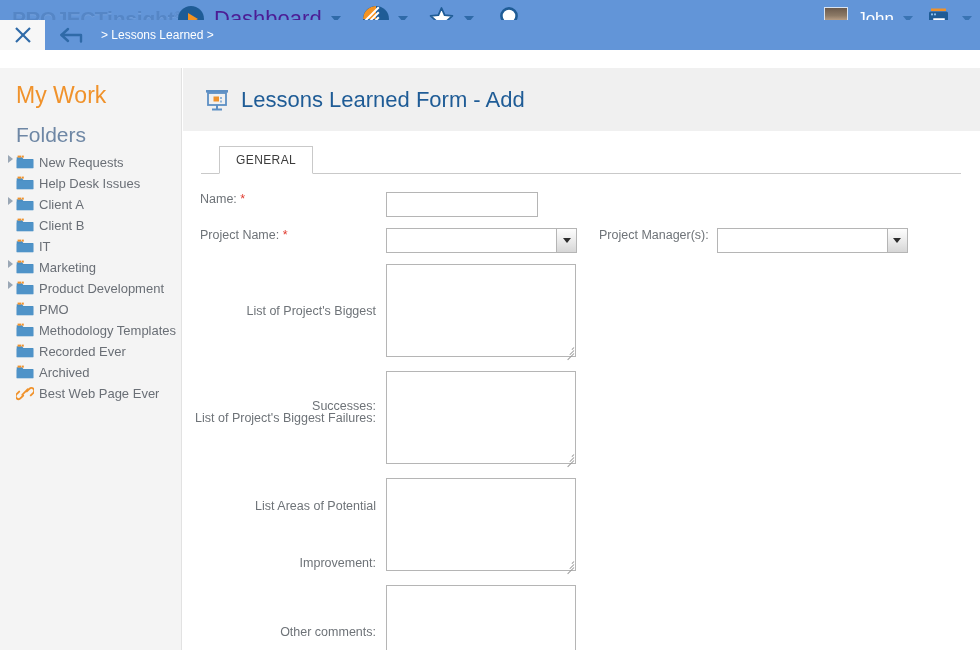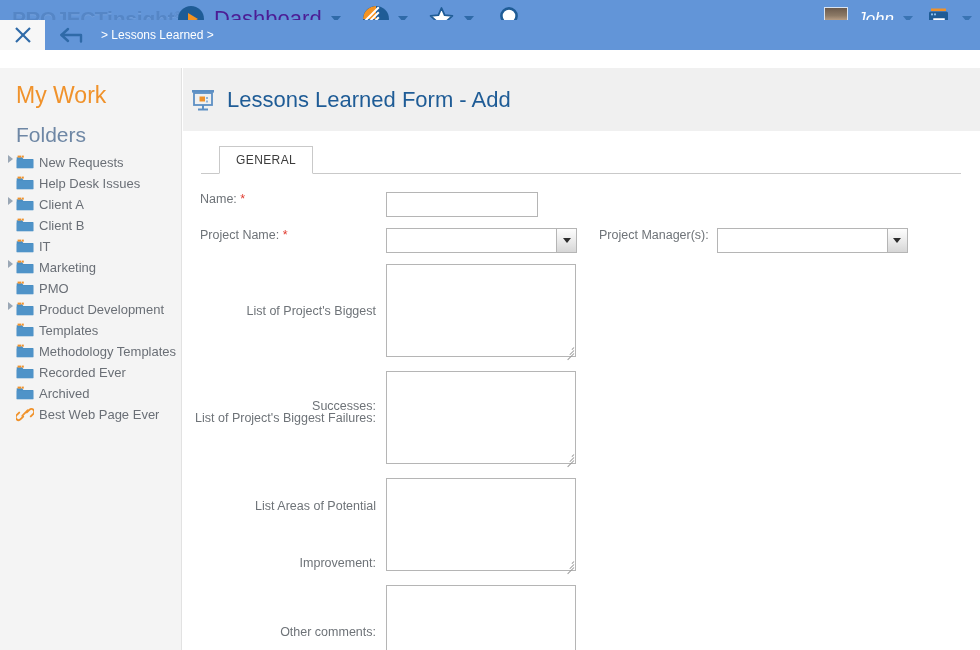--- a/index.html
+++ b/index.html
@@ -97,21 +97,21 @@
     height: 38px; display: flex; align-items: center;
   }
   .avatar {
     width: 24px; height: 24px;
     background: linear-gradient(180deg,#6b5a4c 0%,#8d7a66 35%,#c0a58c 60%,#4a4a55 100%);
     border: 1px solid #d9e4f2;
     flex: none;
   }
   .user-name {
     color: #ffffff; font-size: 17px;
-    margin-left: 9px; white-space: nowrap; font-style: italic;
+    margin-left: 9px; white-space: nowrap;
   }
   .printer-icon { width: 28px; height: 26px; flex: none; margin-left: 12px; }
 
   
   #crumb-bar {
     position: absolute; top: 20px; left: 0;
     width: 980px; height: 30px;
     background: #6295d8;
     display: flex; align-items: center;
   }
@@ -167,21 +167,21 @@
   
   #main {
     position: absolute; top: 68px; left: 183px;
     width: 797px; height: 582px;
     background: #ffffff;
     overflow: hidden;
   }
   #page-head {
     height: 63px; background: #f0f0f0;
     display: flex; align-items: center;
-    padding-left: 7px;
+    padding-left: 21px;
   }
   .head-ico { width: 26px; height: 26px; flex: none; }
   #page-title {
     color: #1f5c96; font-size: 22px;
     margin-left: 11px; white-space: nowrap;
     font-weight: normal;
   }
 
   
   #tabstrip {
@@ -424,50 +424,40 @@
           </span>
           <span class="folder-ico"><svg width="18" height="14" viewBox="0 0 18 14">
               <path d="M0.7 2.3 h5.4 l1.3 1.6 h9.9 v9 h-16.6 z" fill="#4a8ec2"></path>
               <rect x="1.6" y="0.6" width="3.4" height="2" fill="#f0922b"></rect>
               <rect x="5.6" y="0.6" width="2.2" height="2" fill="#f0922b"></rect>
               <path d="M0.7 4.6 h16.6 v8.7 h-16.6 z" fill="#4f93c8"></path>
             </svg></span>
           <span class="folder-label">Marketing</span>
         </div>
         <div class="folder-row">
-          <span class="tri-slot"></span>
-          <span class="folder-ico"><svg width="18" height="14" viewBox="0 0 18 14">
-              <path d="M0.7 2.3 h5.4 l1.3 1.6 h9.9 v9 h-16.6 z" fill="#4a8ec2"></path>
-              <rect x="1.6" y="0.6" width="3.4" height="2" fill="#f0922b"></rect>
-              <rect x="5.6" y="0.6" width="2.2" height="2" fill="#f0922b"></rect>
-              <path d="M0.7 4.6 h16.6 v8.7 h-16.6 z" fill="#4f93c8"></path>
-            </svg></span>
-          <span class="folder-label">PMO</span>
-        </div>
-        <div class="folder-row">
           <span class="tri-slot">
             <span class="tri"></span>
           </span>
           <span class="folder-ico"><svg width="18" height="14" viewBox="0 0 18 14">
               <path d="M0.7 2.3 h5.4 l1.3 1.6 h9.9 v9 h-16.6 z" fill="#4a8ec2"></path>
               <rect x="1.6" y="0.6" width="3.4" height="2" fill="#f0922b"></rect>
               <rect x="5.6" y="0.6" width="2.2" height="2" fill="#f0922b"></rect>
               <path d="M0.7 4.6 h16.6 v8.7 h-16.6 z" fill="#4f93c8"></path>
             </svg></span>
           <span class="folder-label">Product Development</span>
         </div>
         <div class="folder-row">
           <span class="tri-slot"></span>
           <span class="folder-ico"><svg width="18" height="14" viewBox="0 0 18 14">
               <path d="M0.7 2.3 h5.4 l1.3 1.6 h9.9 v9 h-16.6 z" fill="#4a8ec2"></path>
               <rect x="1.6" y="0.6" width="3.4" height="2" fill="#f0922b"></rect>
               <rect x="5.6" y="0.6" width="2.2" height="2" fill="#f0922b"></rect>
               <path d="M0.7 4.6 h16.6 v8.7 h-16.6 z" fill="#4f93c8"></path>
             </svg></span>
-          <span class="folder-label">Templates</span>
+          <span class="folder-label">PMO</span>
         </div>
         <div class="folder-row">
           <span class="tri-slot"></span>
           <span class="folder-ico"><svg width="18" height="14" viewBox="0 0 18 14">
               <path d="M0.7 2.3 h5.4 l1.3 1.6 h9.9 v9 h-16.6 z" fill="#4a8ec2"></path>
               <rect x="1.6" y="0.6" width="3.4" height="2" fill="#f0922b"></rect>
               <rect x="5.6" y="0.6" width="2.2" height="2" fill="#f0922b"></rect>
               <path d="M0.7 4.6 h16.6 v8.7 h-16.6 z" fill="#4f93c8"></path>
             </svg></span>
           <span class="folder-label">Methodology Templates</span>

